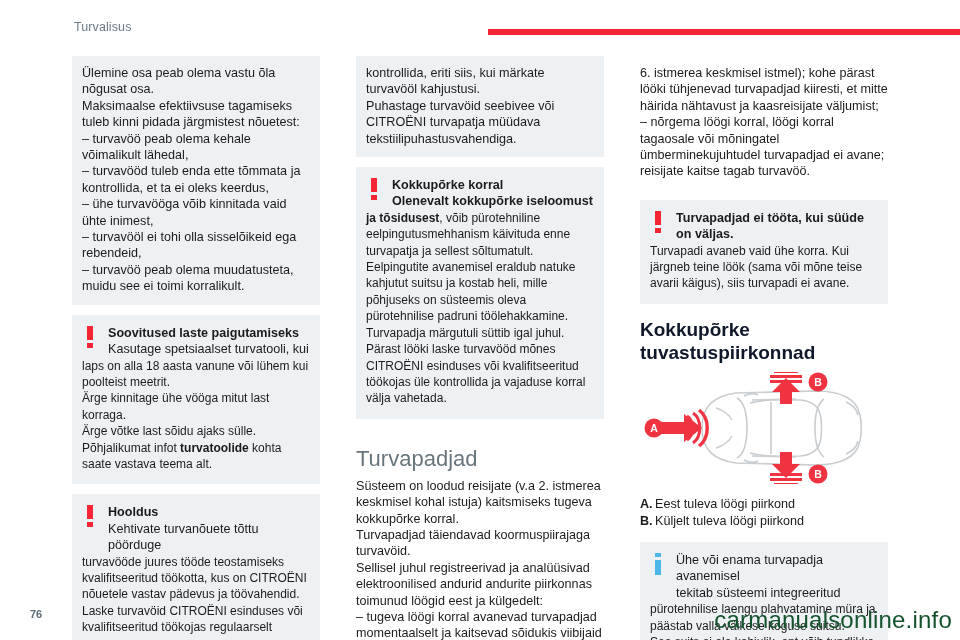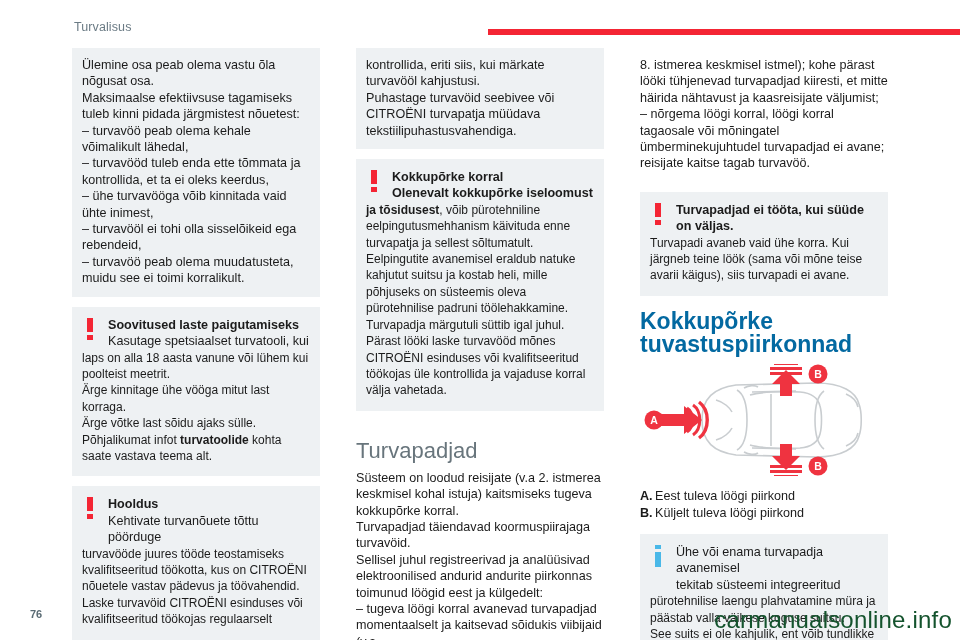--- a/index.html
+++ b/index.html
@@ -40,21 +40,21 @@
     left: 488px;
     top: 29px;
     width: 472px;
     height: 6px;
     background: #f42534;
   }
 
   
   .columns {
     position: absolute;
-    top: 48px;
+    top: 56px;
     left: 0;
     width: 820px;
     height: 548px;
   }
   .col {
     position: absolute;
     top: 0;
     width: 248px;
   }
   .col-1 { left: 72px; }
@@ -148,24 +148,24 @@
   
   .h-section {
     font-size: 22px;
     line-height: 26px;
     font-weight: normal;
     color: #68757c;
     margin: 8px 0 6px 0;
     white-space: pre-line;
   }
   .h-sub {
-    font-size: 23px;
+    font-size: 19px;
     line-height: 23px;
     font-weight: bold;
-    color: #0369a1;
+    color: #0f172a;
     margin: 14px 0 8px 0;
     white-space: pre-line;
   }
 
   
   .figure {
     width: 248px;
     margin: 4px 0 8px 0;
   }
   .legend-row {
@@ -268,21 +268,21 @@
 Turvapadjad täiendavad koormuspiirajaga turvavöid.
 Sellisel juhul registreerivad ja analüüsivad elektroonilised andurid andurite piirkonnas toimunud löögid eest ja külgedelt:
 –  tugeva löögi korral avanevad turvapadjad momentaalselt ja kaitsevad sõidukis viibijaid (v.a</p>
       </div>
 
     </div>
 
     <div class="col col-3">
 
       <div class="block plain">
-        <p class="txt">8. istmerea keskmisel istmel); kohe pärast lööki tühjenevad turvapadjad kiiresti, et mitte häirida nähtavust ja kaasreisijate väljumist;
+        <p class="txt">6. istmerea keskmisel istmel); kohe pärast lööki tühjenevad turvapadjad kiiresti, et mitte häirida nähtavust ja kaasreisijate väljumist;
 –  nõrgema löögi korral, löögi korral tagaosale või mõningatel ümberminekujuhtudel turvapadjad ei avane; reisijate kaitse tagab turvavöö.</p>
       </div>
 
       <div class="callout">
         <div class="icon-slot ico-warn">
           <div class="bar"></div>
             <div class="dot"></div>
         </div>
         <div class="head">Turvapadjad ei tööta, kui süüde on väljas.</div>
         <div class="body">Turvapadi avaneb vaid ühe korra. Kui järgneb teine löök (sama või mõne teise avarii käigus), siis turvapadi ei avane.</div>

